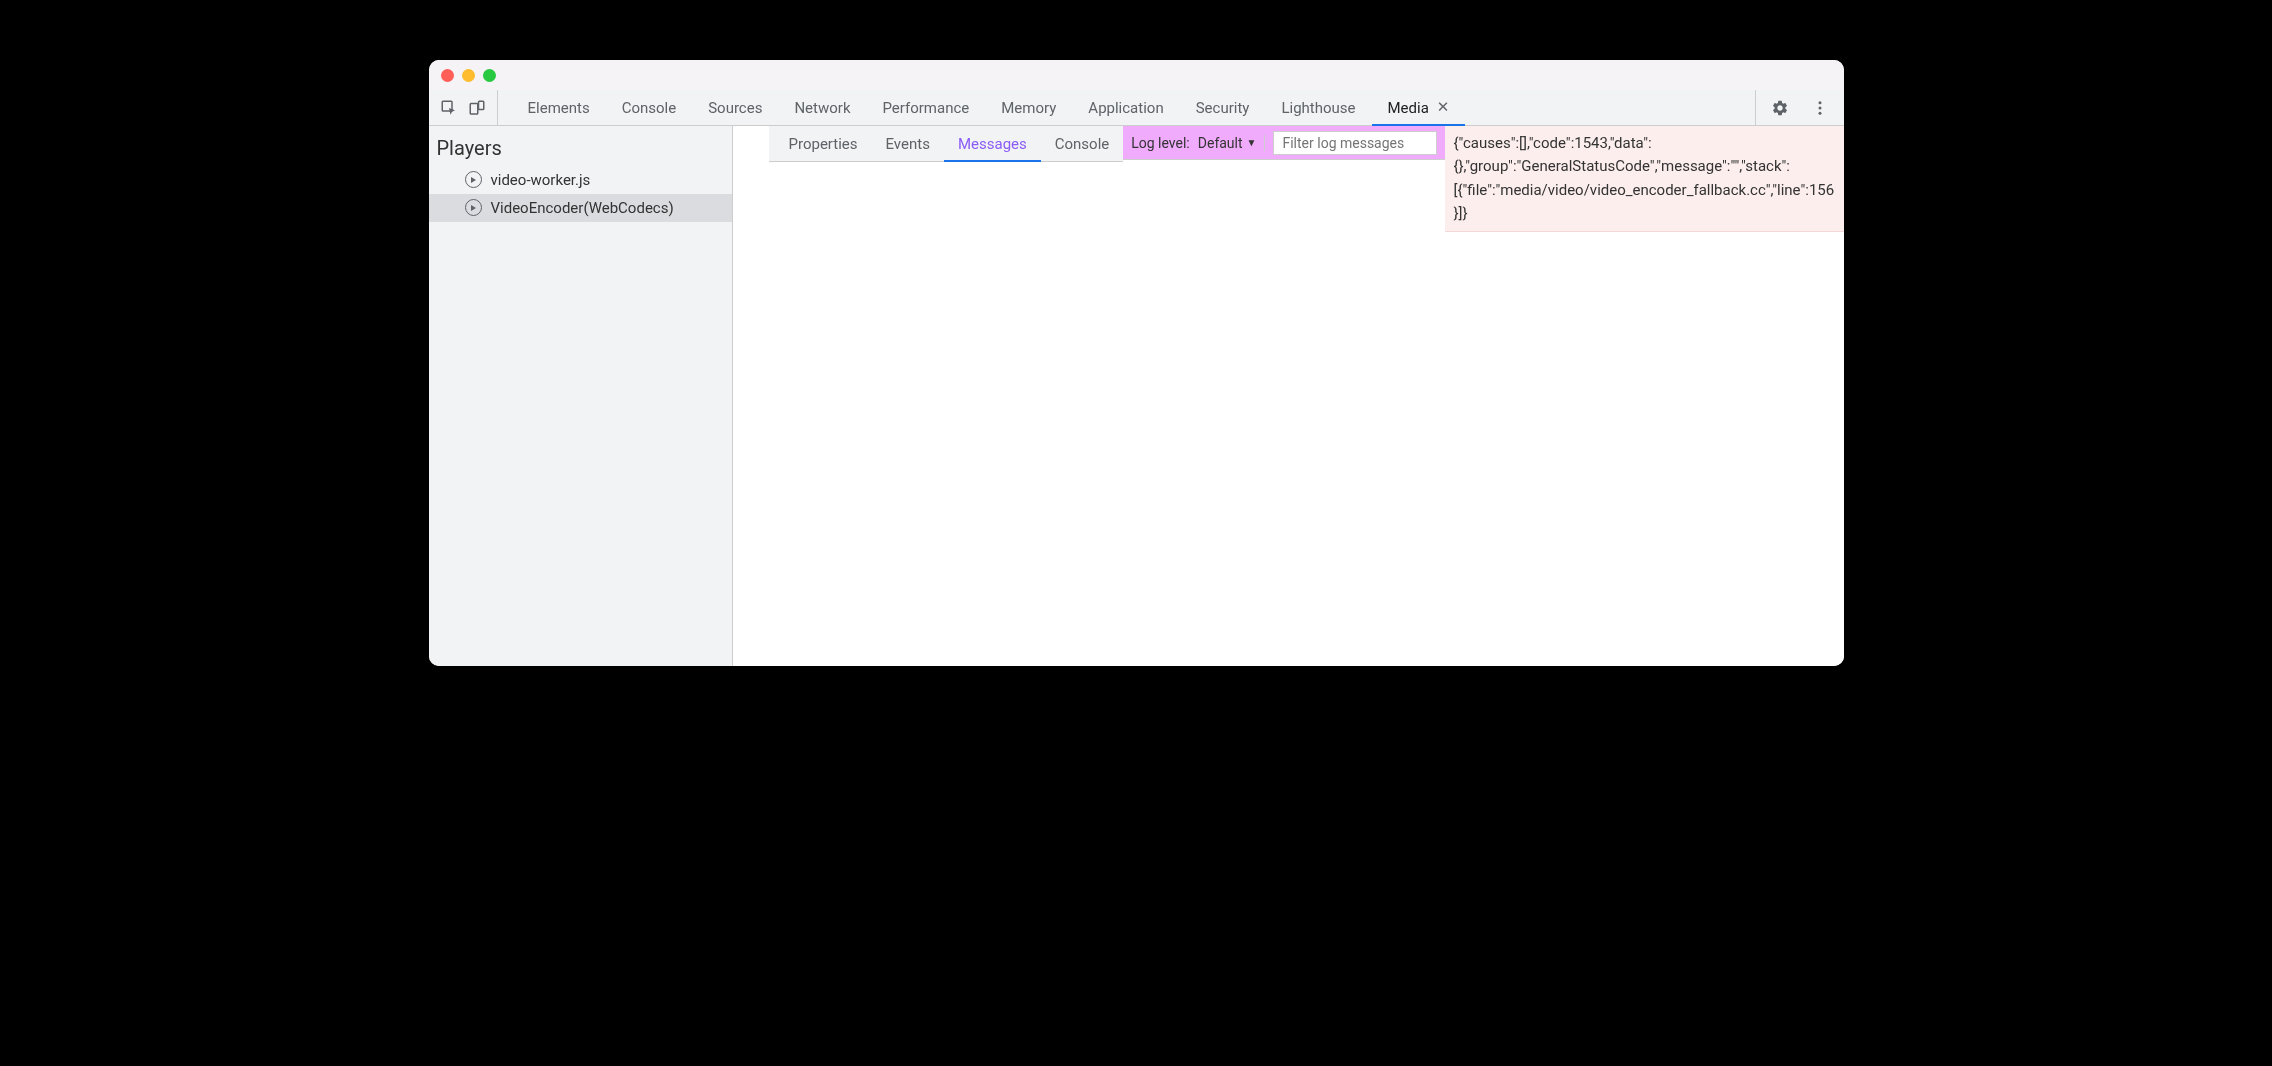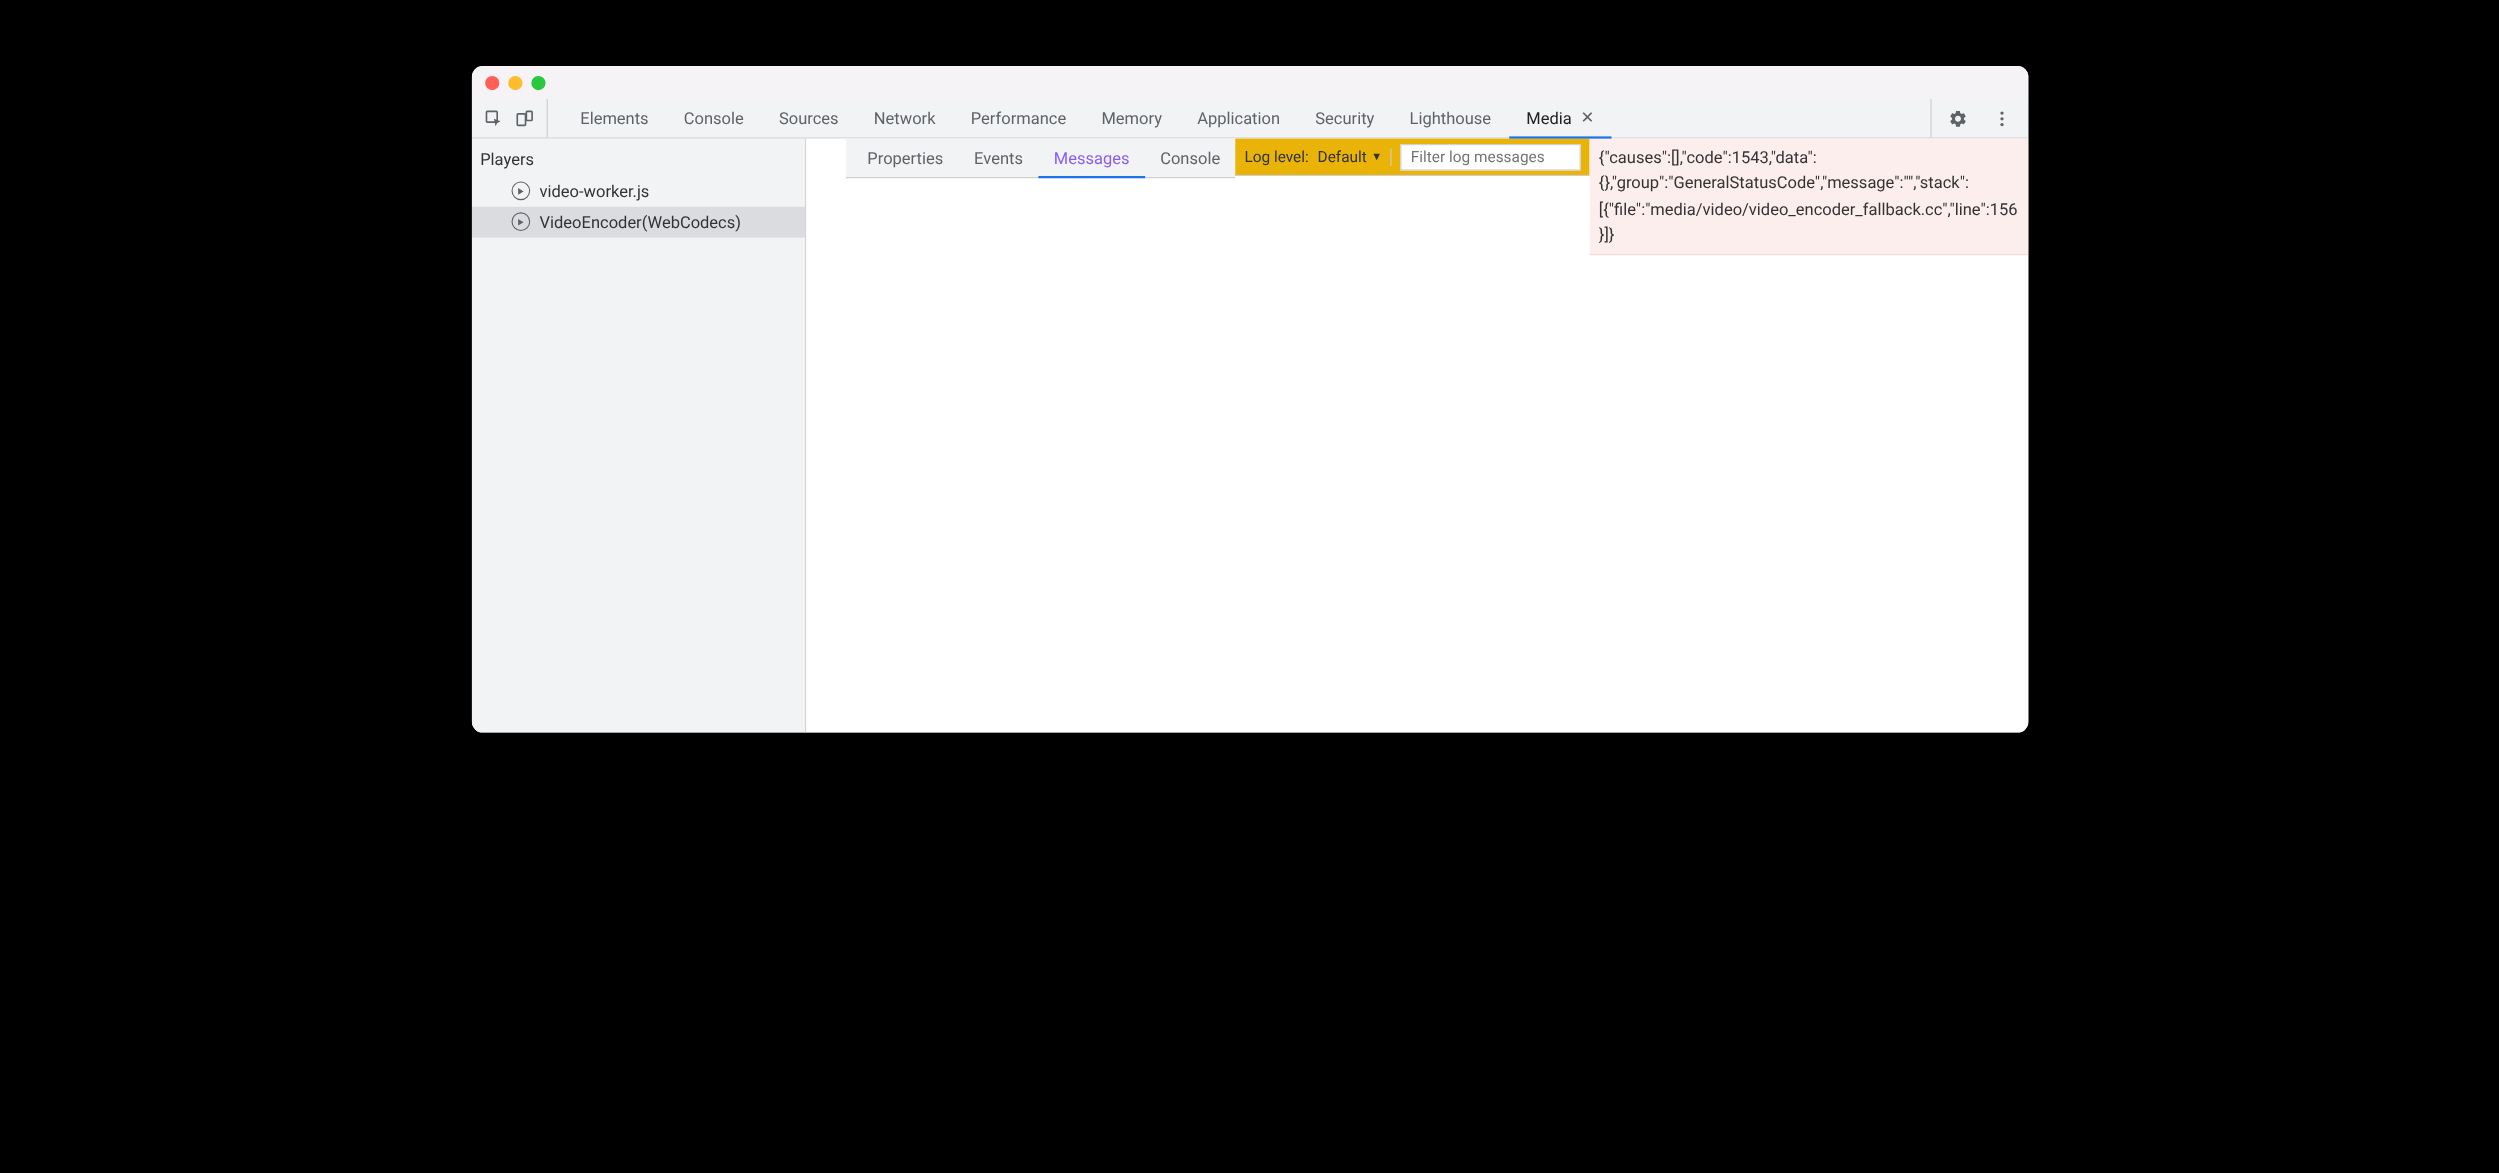--- a/index.html
+++ b/index.html
@@ -123,21 +123,21 @@
     }
     .sidebar {
       width: 304px;
       background: #f1f3f4;
       border-right: 1px solid #cdcdcd;
       display: flex;
       flex-direction: column;
     }
     .sidebar-header {
       padding: 10px 8px 6px 8px;
-      font-size: 15px;
+      font-size: 20px;
       color: #333;
     }
     .sidebar-item {
       display: flex;
       align-items: flex-start;
       padding: 5px 8px 5px 36px;
       font-size: 15px;
       color: #333;
       cursor: pointer;
       position: relative;
@@ -199,21 +199,21 @@
       position: absolute;
       bottom: -1px;
       left: 0;
       right: 0;
       height: 2px;
       background: #1a73e8;
     }
     .filterbar {
       height: 34px;
       border-bottom: 1px solid #cdcdcd;
-      background: #eab308;
+      background: #f0abfc;
       display: flex;
       align-items: center;
       padding: 0 8px;
       gap: 8px;
     }
     .log-level-label {
       font-size: 14px;
       color: #333;
     }
     .log-level-dropdown {

